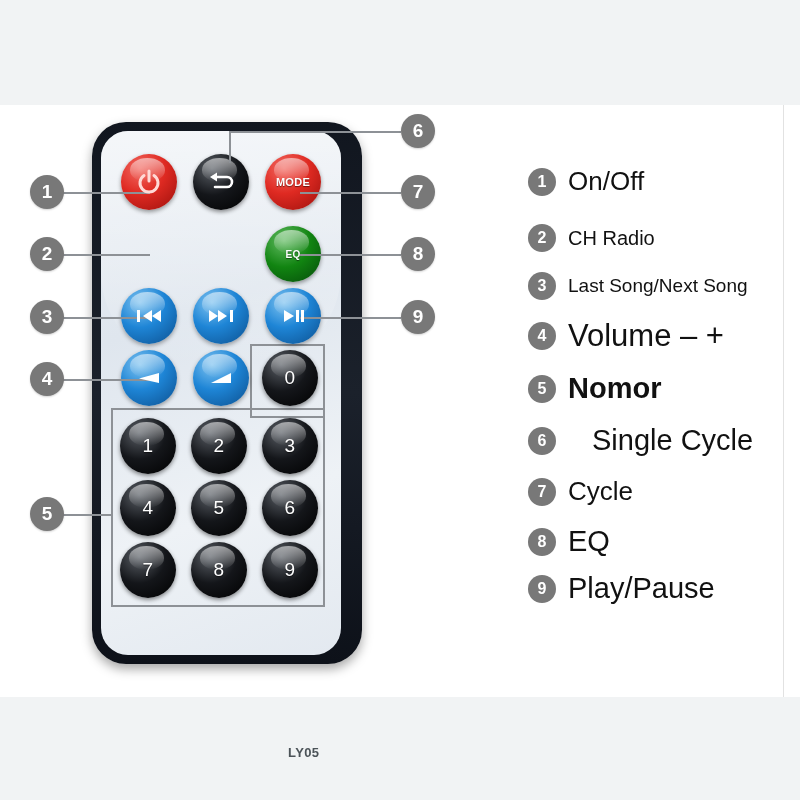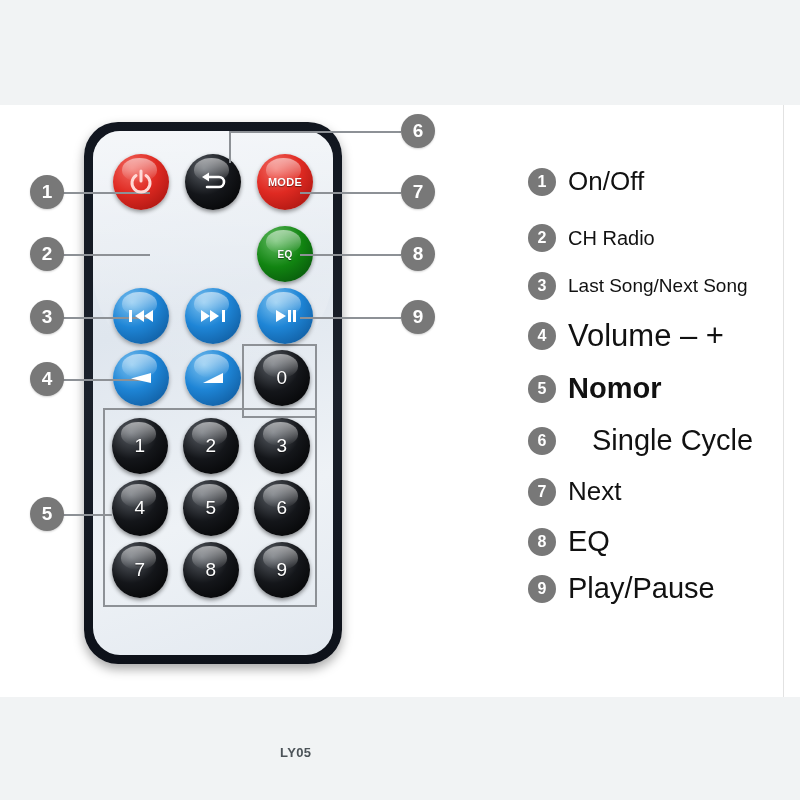--- a/index.html
+++ b/index.html
@@ -33,25 +33,26 @@
   #edge-line-right {
     position: absolute;
     left: 783px; top: 105px;
     width: 1px; height: 592px;
     background: #e2e2e2;
   }
 
   
   #remote {
     position: absolute;
-    left: 84px;  top: 122px;
+    left: 92px;  top: 122px;
     width: 258px; height: 542px;
     border-radius: 34px;
     background: linear-gradient(180deg,#11161f 0%, #1b212b 50%, #0d1119 100%);
     box-shadow: 0 5px 11px rgba(0,0,0,.35);
+    padding-left: 12px;
   }
   #remote-face {
     position: absolute;
     left: 9px; top: 9px;
     width: 240px; height: 524px;
     border-radius: 27px;
     background: linear-gradient(160deg,#e8edf3 0%, #dfe6ee 35%, #eef2f6 70%, #e3e9f0 100%);
   }
   #remote-face::after {
     content: "";
@@ -367,21 +368,21 @@
       <span class="legend-text" style="font-size:29px;font-weight:bold;">Nomor</span>
     </div>
 
     <div class="legend-row" style="top:274px;">
       <span class="legend-badge">6</span>
       <span class="legend-text" style="font-size:29px;margin-left:36px;">Single Cycle</span>
     </div>
 
     <div class="legend-row" style="top:326px;">
       <span class="legend-badge">7</span>
-      <span class="legend-text" style="font-size:26px;">Next</span>
+      <span class="legend-text" style="font-size:26px;">Cycle</span>
     </div>
 
     <div class="legend-row" style="top:375px;">
       <span class="legend-badge">8</span>
       <span class="legend-text" style="font-size:29px;">EQ</span>
     </div>
 
     <div class="legend-row" style="top:422px;">
       <span class="legend-badge">9</span>
       <span class="legend-text" style="font-size:29px;">Play/Pause</span>

